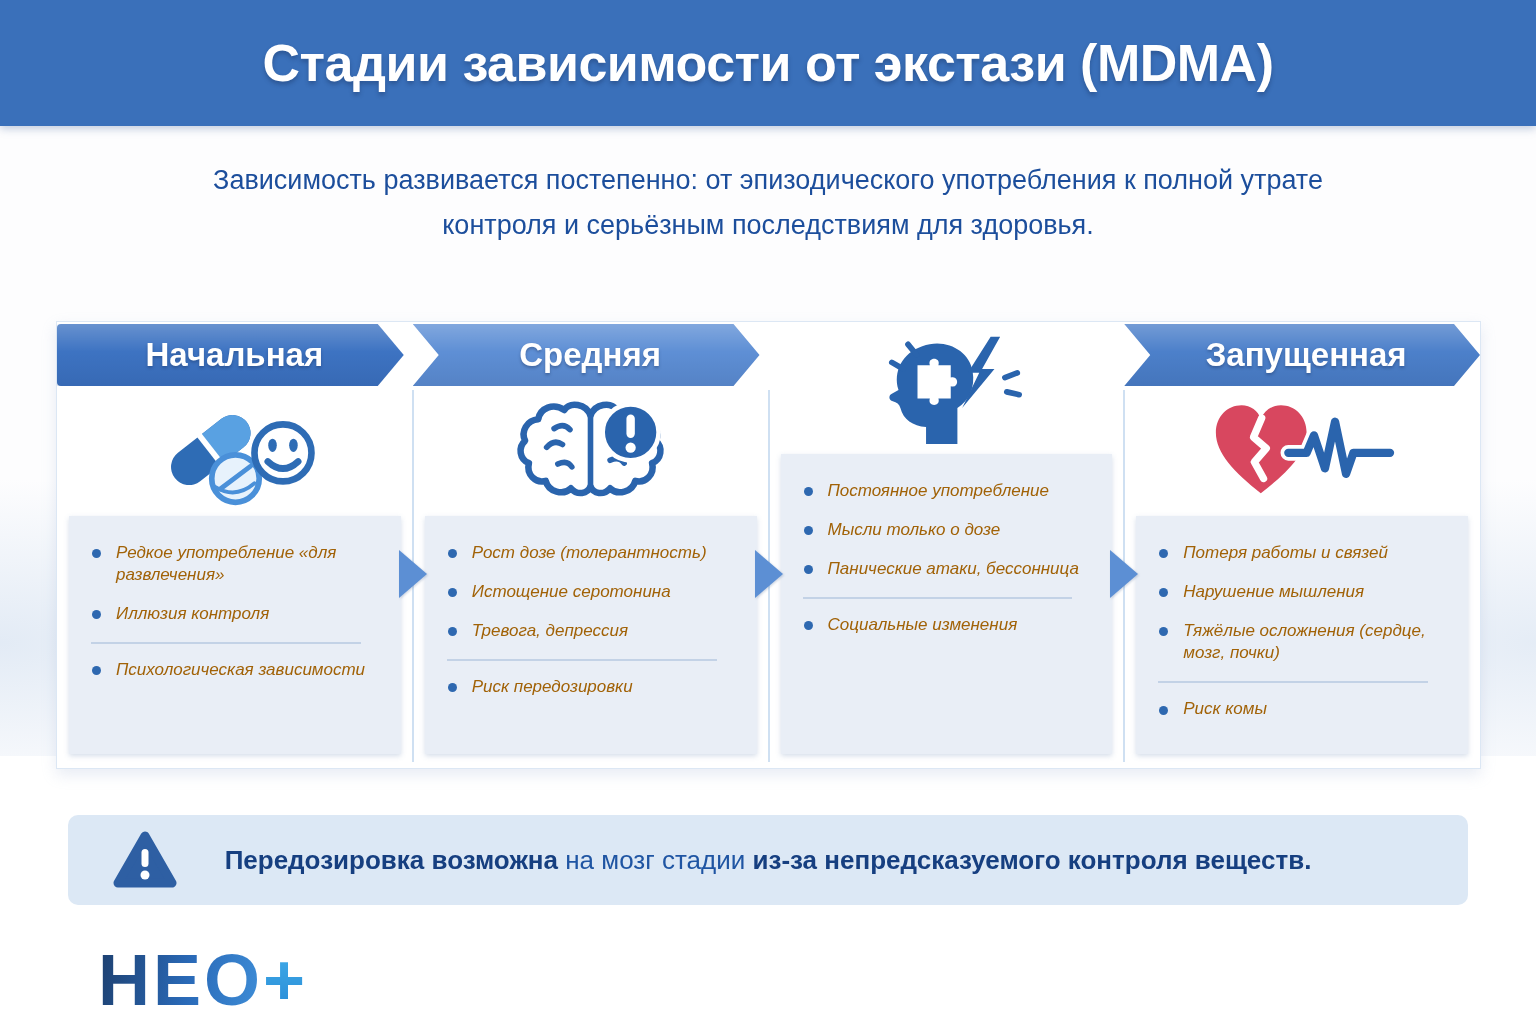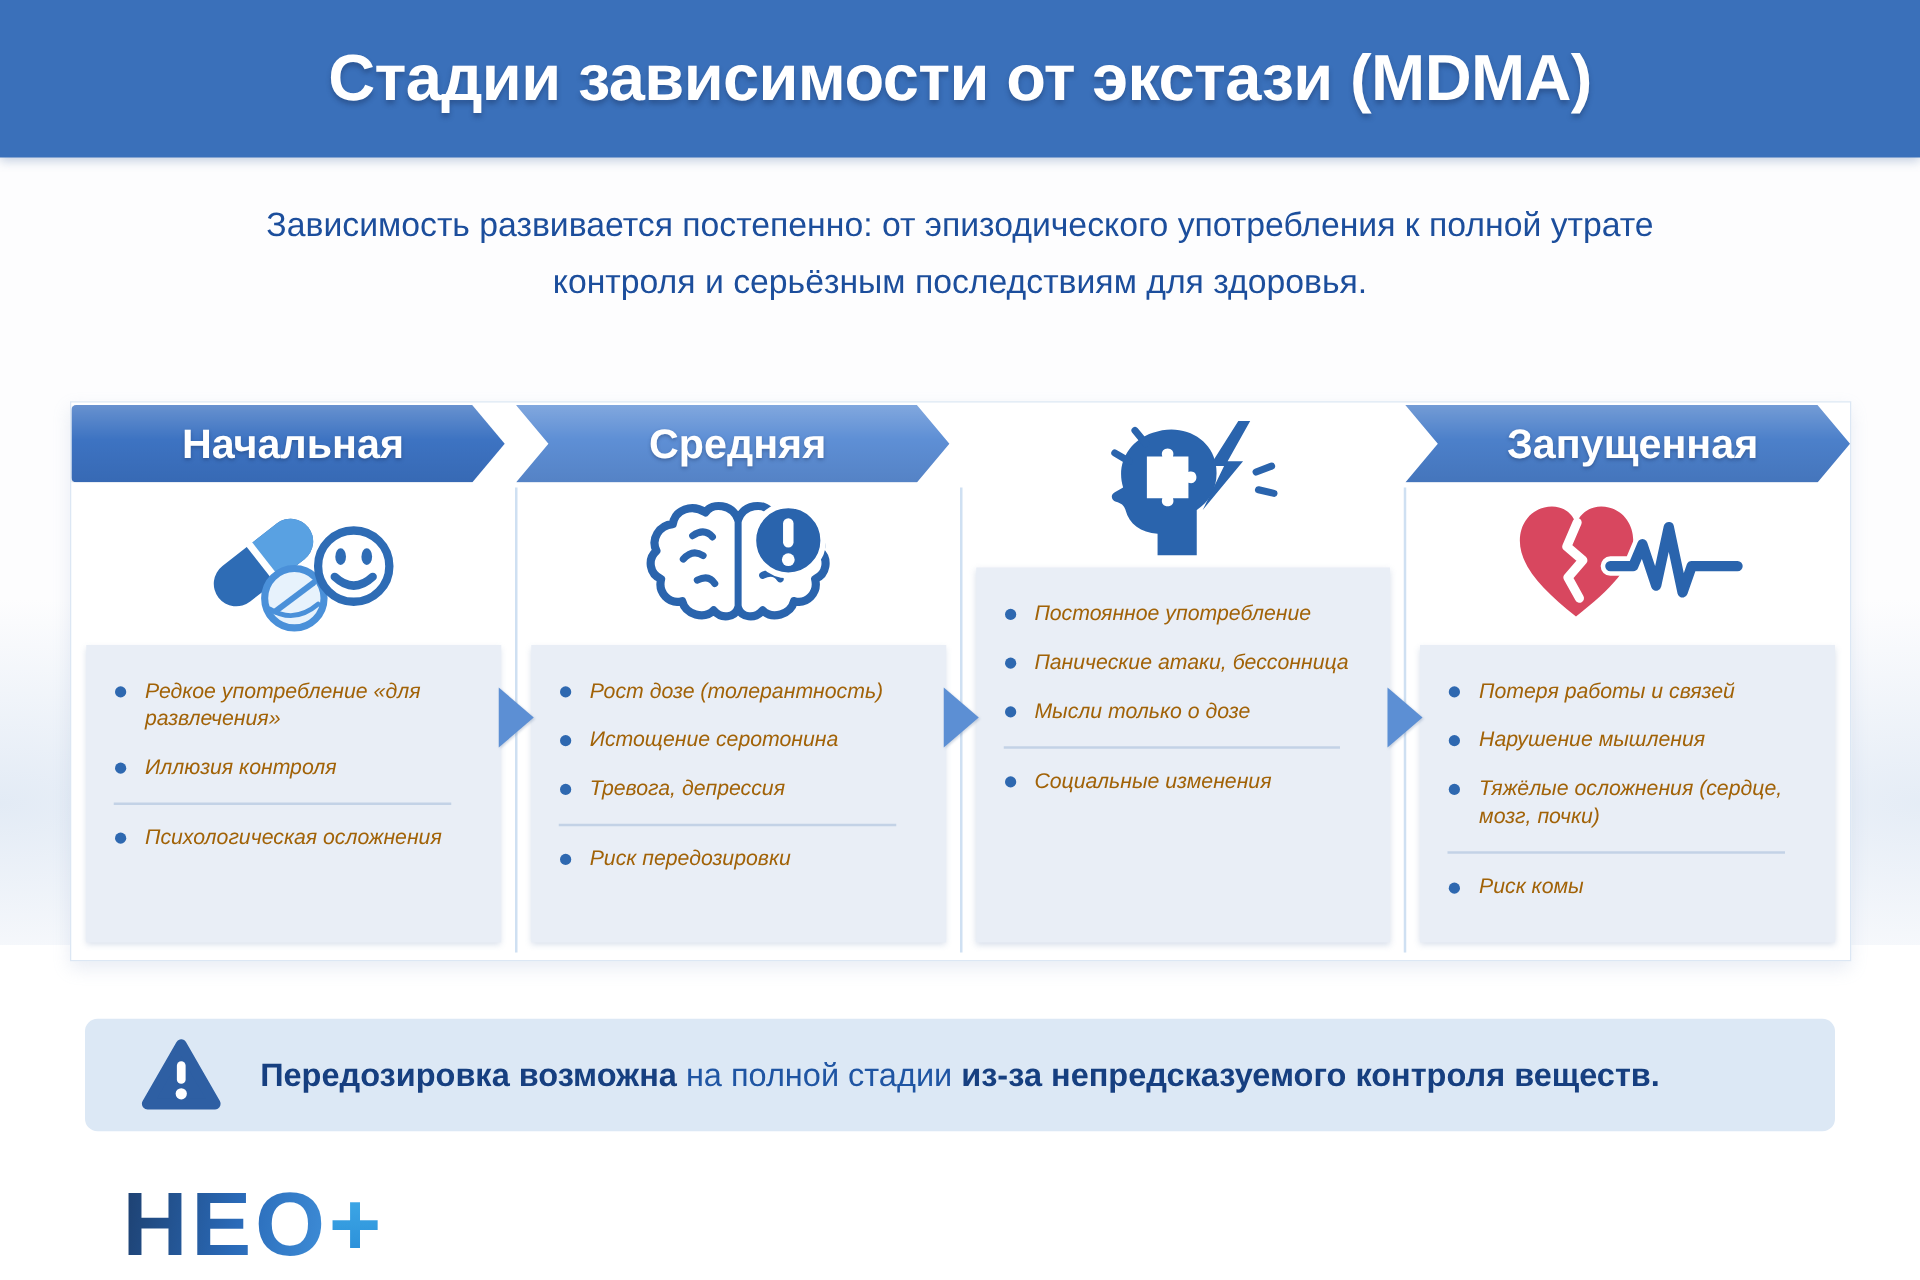--- a/index.html
+++ b/index.html
@@ -171,21 +171,21 @@
             <ellipse cx="127" cy="54" rx="4.5" ry="7" fill="#2e6cb5"></ellipse>
             <ellipse cx="149" cy="54" rx="4.5" ry="7" fill="#2e6cb5"></ellipse>
             <path d="M122 71 q16 15 32 0" stroke="#2e6cb5" stroke-width="7" fill="none" stroke-linecap="round"></path>
           </g>
         </svg>
       </div>
       <ul class="item-list" style="background: rgb(233, 238, 246);">
           <li class="list-item">Редкое употребление «для развлечения»</li>
           <li class="list-item">Иллюзия контроля</li>
           <li class="divider"></li>
-          <li class="list-item">Психологическая осложнения</li>
+          <li class="list-item">Психологическая зависимости</li>
         </ul>
     </div>
 
     <div class="col">
       <div class="chevron" style="background-color: rgb(94, 143, 213);">
         <span>Средняя</span>
       </div>
       <div class="icon-area">
         <svg width="185" height="112" viewBox="0 0 170 120">
           <path d="M85 22 C80 9 63 7 57 16 C45 8 31 14 29 26 C17 27 10 39 15 49 C7 56 9 69 19 73 C16 85 26 95 37 92 C40 104 56 108 64 100 C71 108 82 106 85 98 C88 106 99 108 106 100 C114 108 130 104 133 92 C144 95 154 85 151 73 C161 69 163 56 155 49 C160 39 153 27 141 26 C139 14 125 8 113 16 C107 7 90 9 85 22 Z" fill="#ffffff" stroke="#2a64ad" stroke-width="7" stroke-linejoin="round"></path>
@@ -209,22 +209,22 @@
       <div class="icon-area">
         <svg width="180" height="114" viewBox="0 0 170 120">
           <path d="M64 118 L64 100 C50 99 40 92 37 80 C36 76 33 74 29 73 C25 72 24 67 28 65 L35 61 C29 42 39 22 60 15 C84 6 109 19 113 41 C116 59 109 72 97 80 L97 118 Z" fill="#2a64ad"></path>
           <path d="M55 35 h13 c-3 -9 12 -9 9 0 h13 v13 c9 -3 9 12 0 9 v13 h-13 c3 9 -12 9 -9 0 h-13 z" fill="#ffffff"></path>
           <path d="M132 5 L108 43 H120 L102 80 L136 39 H123 L142 5 Z" fill="#2a64ad"></path>
           <path d="M45 13 l9 11 M28 32 l12 7 M147 48 l13 -5 M149 63 l13 3" stroke="#2a64ad" stroke-width="6" stroke-linecap="round"></path>
         </svg>
       </div>
       <ul class="item-list" style="background: rgb(233, 238, 246);">
           <li class="list-item">Постоянное употребление</li>
+          <li class="list-item">Мысли только о дозе</li>
           <li class="list-item">Панические атаки, бессонница</li>
-          <li class="list-item">Мысли только о дозе</li>
           <li class="divider"></li>
           <li class="list-item">Социальные изменения</li>
         </ul>
     </div>
 
     <div class="col">
       <div class="chevron chev-last" style="background-color: rgb(76, 128, 202);">
         <span>Запущенная</span>
       </div>
       <div class="icon-area">
@@ -251,20 +251,20 @@
     <div class="flow-arrow" style="left: calc(50% - 14px); border-left-color: rgb(92, 143, 212);"></div>
     <div class="flow-arrow" style="left: calc(75% - 14px); border-left-color: rgb(92, 143, 212);"></div>
   </section>
 
   <section class="warning" style="background: rgb(220, 232, 245);">
     <svg class="warn-icon" width="66" height="62" viewBox="0 0 66 62">
       <path d="M33 7 L60 54 H6 Z" fill="#2e5fa3" stroke="#2e5fa3" stroke-width="9" stroke-linejoin="round"></path>
       <rect x="29.5" y="20" width="7" height="18" rx="3.5" fill="#ffffff"></rect>
       <circle cx="33" cy="46" r="4.5" fill="#ffffff"></circle>
     </svg>
-    <p class="warn-text"><b>Передозировка возможна</b><span> на полной стадии </span><b>из-за непредсказуемого контроля веществ.</b></p>
+    <p class="warn-text"><b>Передозировка возможна</b><span> на мозг стадии </span><b>из-за непредсказуемого контроля веществ.</b></p>
   </section>
 
   <div class="logo">
     <span class="logo-main">НЕО</span><span class="logo-plus">+</span>
   </div>
 
 </div>
 
 </body></html>

